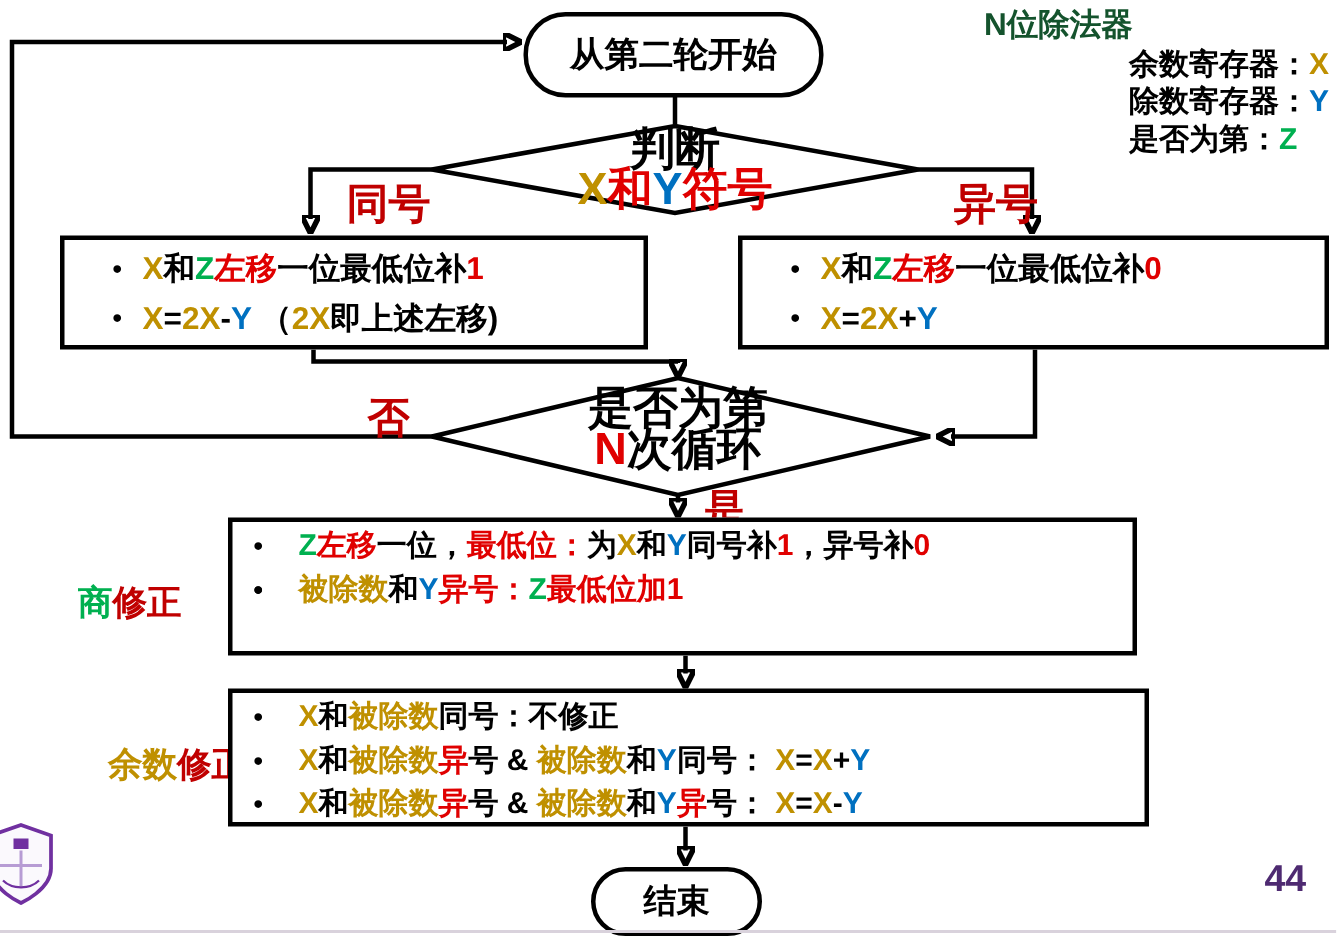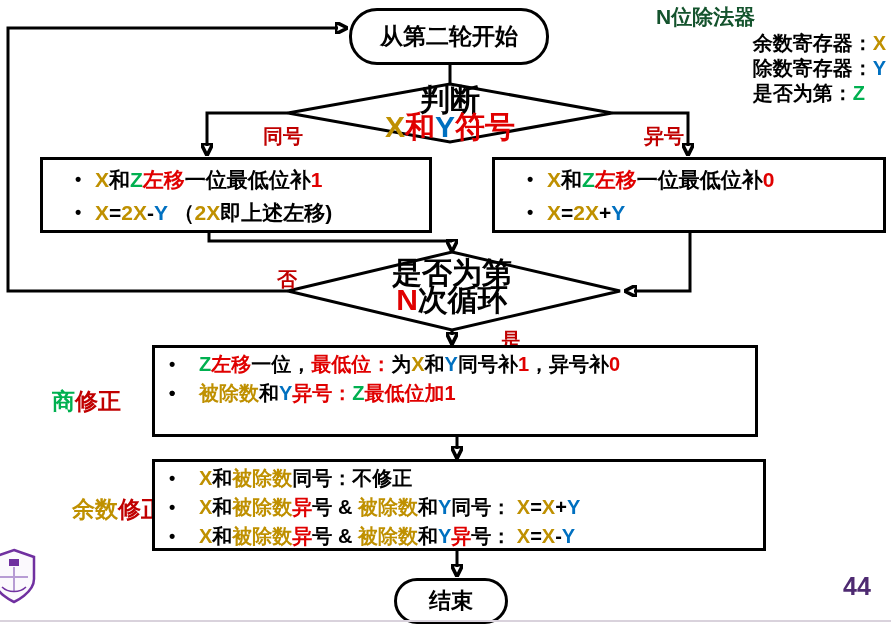--- a/index.html
+++ b/index.html
@@ -39,21 +39,21 @@
   .box-bottom{left:152px;height:92px;padding-top:2px;font-size:20px;}
   .box-bottom .bline{line-height:29px;}
   .box-q{top:345px;width:606px;}
   .box-r{top:459px;width:614px;}
 
   .bline{position:relative;padding-left:52px;white-space:nowrap;}
   .box-bottom .bline{padding-left:44px;}
   .bullet{position:absolute;left:32px;top:0;font-size:18px;}
   .box-bottom .bullet{left:14px;}
 
-  .branch-label{color:#C00000;font-size:20px;line-height:26px;margin-left:32px;}
+  .branch-label{color:#C00000;font-size:28px;line-height:26px;}
   .side-label{font-size:23px;line-height:24px;}
 
   .hdr-title{left:656px;top:5px;font-size:21px;color:#14532d;line-height:24px;}
   .hdr-regs{right:5px;top:31px;text-align:left;font-size:20px;line-height:25px;}
 
   .page-num{left:843px;top:572px;font-size:25px;color:#4E2A71;text-align:center;}
   .bottom-rule{left:0;top:620px;width:891px;height:2px;background:#D9D2DC;}
   .logo{left:-10px;top:547px;}
 </style>
 </head>
@@ -88,21 +88,21 @@
   </div>
 
   <div class="abs stadium start-node">从第二轮开始</div>
 
   <div class="abs dtext d1-text">
     <div>判断</div>
     <div><span class="c-x">X</span><span class="c-r">和</span><span class="c-y">Y</span><span class="c-r">符号</span></div>
   </div>
 
   <div class="abs branch-label" style="left:231px;top:123px;">同号</div>
-  <div class="abs branch-label" style="left:612px;top:123px;text-align:right;">异号</div>
+  <div class="abs branch-label" style="left:636px;top:123px;text-align:right;">异号</div>
 
   <div class="abs pbox box-top box-same">
     <div class="bline"><span class="bullet">•</span><span><span class="c-x">X</span><span class="c-k">和</span><span class="c-z">Z</span><span class="c-r">左移</span><span class="c-k">一位最低位补</span><span class="c-r">1</span></span></div>
     <div class="bline"><span class="bullet">•</span><span><span class="c-x">X</span><span class="c-k">=</span><span class="c-x">2X</span><span class="c-k">-</span><span class="c-y">Y</span><span class="c-k"> （</span><span class="c-x">2X</span><span class="c-k">即上述左移)</span></span></div>
   </div>
 
   <div class="abs pbox box-top box-diff">
     <div class="bline"><span class="bullet">•</span><span><span class="c-x">X</span><span class="c-k">和</span><span class="c-z">Z</span><span class="c-r">左移</span><span class="c-k">一位最低位补</span><span class="c-r">0</span></span></div>
     <div class="bline"><span class="bullet">•</span><span><span class="c-x">X</span><span class="c-k">=</span><span class="c-x">2X</span><span class="c-k">+</span><span class="c-y">Y</span></span></div>
   </div>

